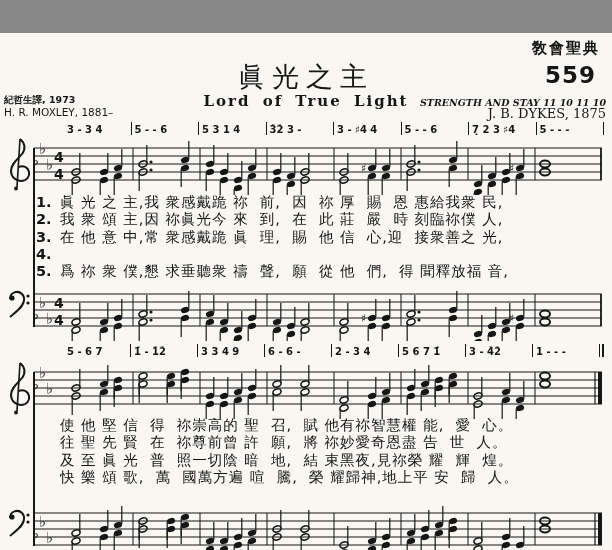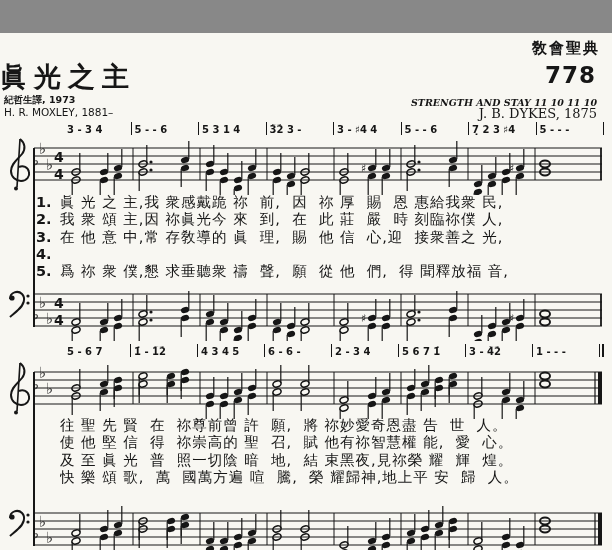--- a/index.html
+++ b/index.html
@@ -1,26 +1,26 @@
 <!DOCTYPE html>
 <html><head>
 <meta charset="utf-8">
 <style>
   html,body{margin:0;padding:0;background:#888;}
   .page{position:relative;width:612px;height:550px;background:#f8f7f2;color:#161616;
         font-family:"DejaVu Sans",sans-serif;overflow:hidden;margin-top:33px;}
   .hymnal{position:absolute;top:6px;right:12px;font-size:15px;font-weight:bold;letter-spacing:2px;}
   .hymnno{position:absolute;top:29px;right:16px;font-size:23px;font-weight:bold;letter-spacing:1px;}
-  .title{position:absolute;top:26px;left:0;right:0;font-size:27px;font-weight:bold;letter-spacing:7px;}
+  .title{position:absolute;top:26px;left:0;right:0;text-align:center;font-size:27px;font-weight:normal;letter-spacing:7px;}
   .subtitle{position:absolute;top:59px;left:0;right:0;text-align:center;
             font-family:"DejaVu Serif",serif;font-size:15px;font-weight:bold;letter-spacing:2px;word-spacing:5px;}
   .attr-left{position:absolute;top:61px;left:4px;line-height:12px;}
   .attr-left .l1{font-size:9.5px;font-weight:bold;}
   .attr-left .l2{font-size:10.5px;font-weight:normal;}
-  .attr-right{position:absolute;top:64px;right:15px;text-align:right;line-height:11px;
+  .attr-right{position:absolute;top:64px;right:6px;text-align:right;line-height:11px;
               font-family:"DejaVu Serif",serif;}
   .attr-right .l1{font-size:9.5px;font-weight:bold;font-style:italic;}
   .attr-right .l2{font-size:13px;font-weight:normal;}
   .numbers-row{position:absolute;left:64px;right:8px;height:15px;display:flex;align-items:flex-end;
                font-size:10px;font-weight:bold;}
   .numbers-row .mcell{flex:1;padding-left:3px;white-space:pre;overflow:hidden;}
   .numbers-row .bar{width:1px;background:#161616;height:13px;flex:none;}
   .numbers-row .bar.thick{width:2px;}
   .numbers-row .gap{width:2px;flex:none;}
   .staff{position:absolute;left:0;width:612px;height:62px;}
@@ -30,22 +30,23 @@
   .lyr-row .ltext{white-space:pre;letter-spacing:1px;overflow:hidden;}
   .sysline{position:absolute;width:2px;background:#161616;left:33px;}
   .footer{position:absolute;left:4px;top:528px;font-size:9px;letter-spacing:0.5px;}
 </style>
 </head>
 <body>
 
 <div class="page">
 
   <div class="hymnal">敎會聖典</div>
-  <div class="hymnno">778</div>
+  <div class="hymnno">559</div>
   <div class="title">眞光之主</div>
+  <div class="subtitle">Lord of True Light</div>
 
   <div class="attr-left">
     <div class="l1">紀哲生譯, 1973</div>
     <div class="l2">H. R. MOXLEY, 1881–</div>
   </div>
   <div class="attr-right">
     <div class="l1">STRENGTH AND STAY 11 10 11 10</div>
     <div class="l2">J. B. DYKES, 1875</div>
   </div>
 
@@ -186,21 +187,21 @@
       <div class="lyr-row">
         <span class="vno">1.</span>
         <span class="ltext">眞 光 之 主,我 衆感戴跪 祢  前,  因  祢 厚  賜  恩 惠給我衆 民,</span>
       </div>
       <div class="lyr-row">
         <span class="vno">2.</span>
         <span class="ltext">我 衆 頌 主,因 祢眞光今 來  到,  在  此 莊  嚴  時 刻臨祢僕 人,</span>
       </div>
       <div class="lyr-row">
         <span class="vno">3.</span>
-        <span class="ltext">在 他 意 中,常 存敎導的 眞  理,  賜  他 信  心,迎  接衆善之 光,</span>
+        <span class="ltext">在 他 意 中,常 衆感戴跪 眞  理,  賜  他 信  心,迎  接衆善之 光,</span>
       </div>
       <div class="lyr-row">
         <span class="vno">4.</span>
       </div>
       <div class="lyr-row">
         <span class="vno">5.</span>
         <span class="ltext">爲 祢 衆 僕,懇 求垂聽衆 禱  聲,  願  從 他  們,  得 聞釋放福 音,</span>
       </div>
     </div>
   <svg class="staff" id="staff-b0" style="top:246px" viewBox="0 0 612 62">
@@ -318,21 +319,21 @@
       <text x="509" y="43" font-size="11" font-family="DejaVu Sans" fill="#161616">♯</text>
       <ellipse cx="545" cy="35" rx="5" ry="3.4" fill="none" stroke="#161616" stroke-width="2"></ellipse>
       <ellipse cx="545" cy="43" rx="5" ry="3.4" fill="none" stroke="#161616" stroke-width="2"></ellipse>
     </svg>
 
   <div class="numbers-row" id="nums1" style="top:309px">
       <span class="mcell">5 - 6 7</span>
       <span class="bar"></span>
       <span class="mcell">1̇ - 1͡2</span>
       <span class="bar"></span>
-      <span class="mcell">4 3 4 5</span>
+      <span class="mcell">3 3 4 9</span>
       <span class="bar"></span>
       <span class="mcell">6 - 6 -</span>
       <span class="bar"></span>
       <span class="mcell">2 - 3 4</span>
       <span class="bar"></span>
       <span class="mcell">5 6 7 1̇</span>
       <span class="bar"></span>
       <span class="mcell">3 - 4͡2</span>
       <span class="bar"></span>
       <span class="mcell">1 - - -</span>
@@ -448,25 +449,25 @@
       <ellipse cx="520" cy="43" rx="4.2" ry="3" fill="#161616" transform="rotate(-18 520 43)"></ellipse>
       <line x1="523.8" y1="42" x2="523.8" y2="24" stroke="#161616" stroke-width="1.2"></line>
       <ellipse cx="520" cy="51" rx="4.2" ry="3" fill="#161616" transform="rotate(-18 520 51)"></ellipse>
       <line x1="516.2" y1="52" x2="516.2" y2="70" stroke="#161616" stroke-width="1.2"></line>
       <ellipse cx="545" cy="19" rx="5" ry="3.4" fill="none" stroke="#161616" stroke-width="2"></ellipse>
       <ellipse cx="545" cy="27" rx="5" ry="3.4" fill="none" stroke="#161616" stroke-width="2"></ellipse>
     </svg>
   <div class="lyrics" id="lyr1" style="top:384px">
       <div class="lyr-row">
         <span class="vno"></span>
+        <span class="ltext">使 他 堅 信  得  祢崇高的 聖  召,  賦 他有祢智慧權 能,  愛  心。</span>
+      </div>
+      <div class="lyr-row">
+        <span class="vno"></span>
         <span class="ltext">往 聖 先 賢  在  祢尊前曾 許  願,  將 祢妙愛奇恩盡 告  世  人。</span>
-      </div>
-      <div class="lyr-row">
-        <span class="vno"></span>
-        <span class="ltext">使 他 堅 信  得  祢崇高的 聖  召,  賦 他有祢智慧權 能,  愛  心。</span>
       </div>
       <div class="lyr-row">
         <span class="vno"></span>
         <span class="ltext">及 至 眞 光  普  照一切陰 暗  地,  結 束黑夜,見祢榮 耀  輝  煌。</span>
       </div>
       <div class="lyr-row">
         <span class="vno"></span>
       </div>
       <div class="lyr-row">
         <span class="vno"></span>

